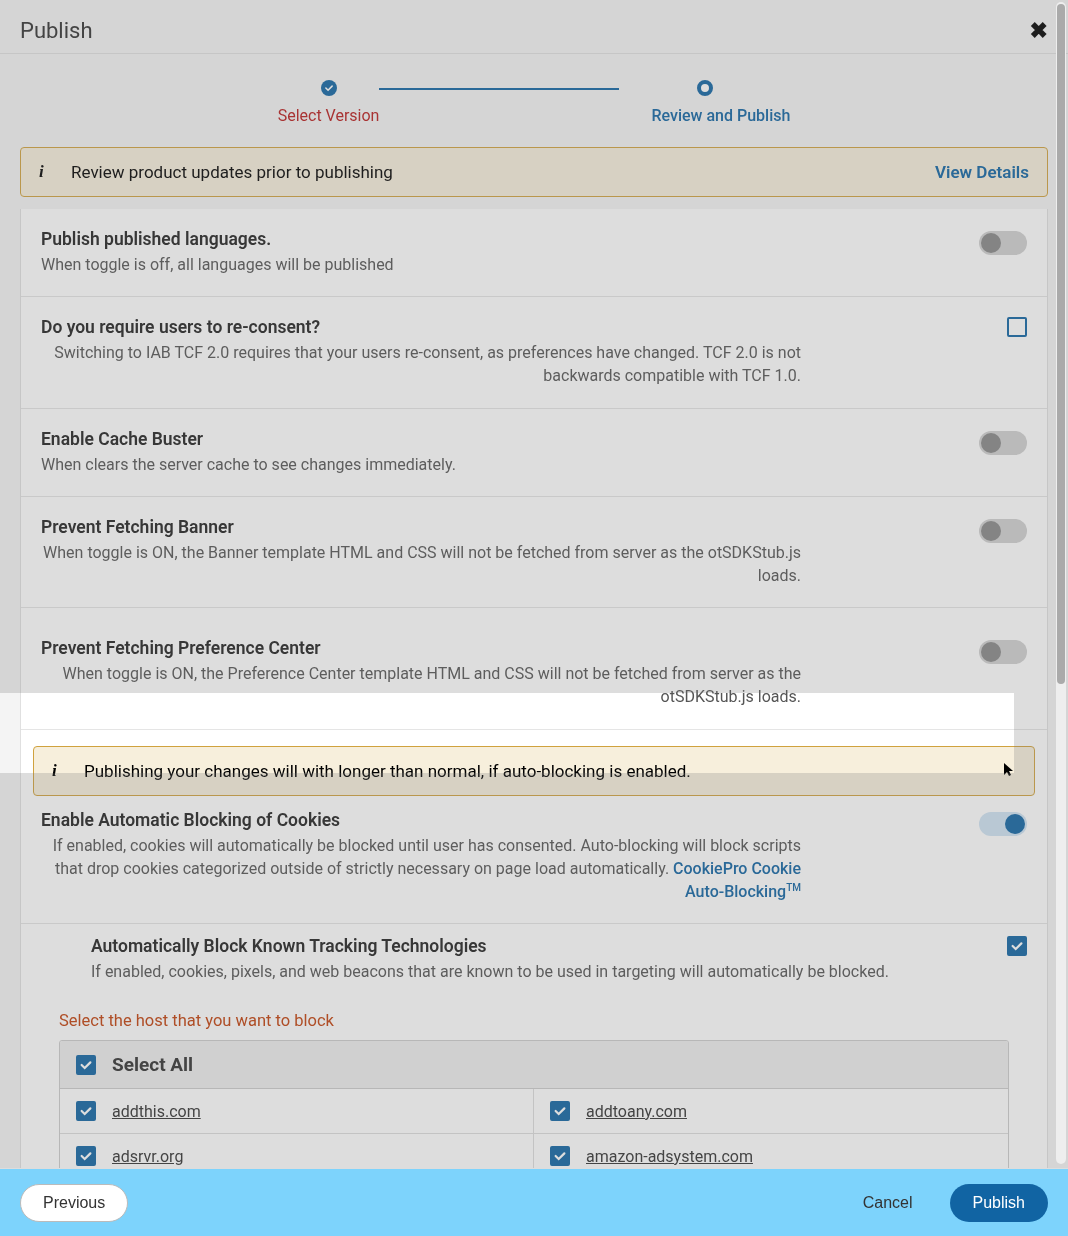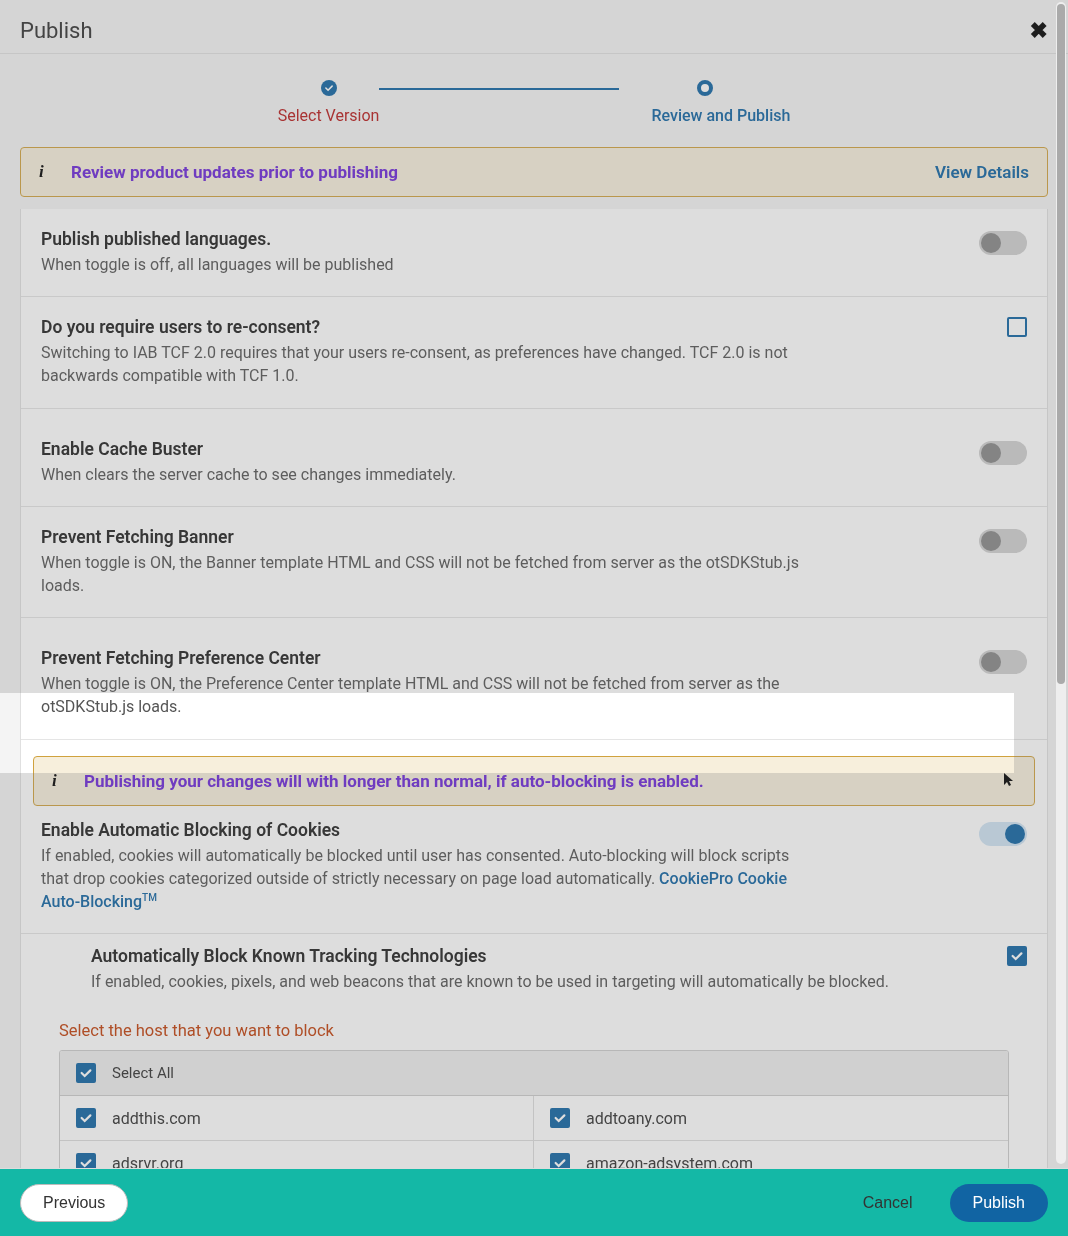--- a/index.html
+++ b/index.html
@@ -15,49 +15,49 @@
   .step-circle { width: 16px; height: 16px; border-radius: 50%; background: #1164a3; display: flex; align-items: center; justify-content: center; }
   .step-circle.current { width: 16px; height: 16px; background: #fff; border: 4px solid #1164a3; }
   .step-circle svg { width: 10px; height: 10px; }
   .step-label { margin-top: 10px; font-size: 16px; color: #b91c1c; white-space: nowrap; }
   .step-label.active { color: #1164a3; font-weight: 500; padding-left: 32px; }
   .step-line { height: 2px; background: #1164a3; width: 240px; margin-top: 8px; }
   .stepper-row { display: flex; align-items: flex-start; }
   .banner { margin: 0 20px 12px 20px; border: 1px solid #d0a23e; background: #f7efdc; border-radius: 4px; padding: 14px 18px; display: flex; align-items: center; justify-content: space-between; }
   .banner-left { display: flex; align-items: center; gap: 20px; }
   .banner-i { font-family: Georgia, serif; font-style: italic; font-weight: bold; color: #000; font-size: 17px; width: 12px; display:inline-block; }
-  .banner-text { font-weight: 700; color: #6d28d9; font-size: 17px; }
+  .banner-text { font-weight: 400; color: #000000; font-size: 17px; }
   .banner-link { color: #1164a3; font-weight: 600; cursor: pointer; font-size: 17px; }
   .card { margin: 0 20px; background: #fff; border: 1px solid #e0e0e0; border-top: none; }
   .section { padding: 20px 20px; border-top: 1px solid #e5e5e5; display: flex; align-items: flex-start; justify-content: space-between; gap: 20px; }
   .section:first-child { border-top: none; }
   .section-title { font-weight: 600; font-size: 17.5px; color: #222; margin-bottom: 4px; }
-  .section-desc { font-size: 16px; color: #555; line-height: 1.45; max-width: 760px; }
+  .section-desc { font-size: 16px; color: #555; line-height: 1.45; max-width: 760px; text-align: right; }
   .section-link { color: #1164a3; font-weight: 500; }
   .sup { font-size: 10px; vertical-align: super; }
   .toggle { width: 48px; height: 24px; border-radius: 12px; background: #d0d0d0; position: relative; cursor: pointer; flex-shrink: 0; margin-top: 2px; }
   .toggle .knob { width: 20px; height: 20px; border-radius: 50%; background: #888; position: absolute; top: 2px; left: 2px; transition: left .1s; }
   .toggle.on { background: #cfe3f3; }
   .toggle.on .knob { left: 26px; background: #1164a3; }
   .checkbox { width: 20px; height: 20px; border: 2px solid #1164a3; border-radius: 2px; display: flex; align-items: center; justify-content: center; cursor: pointer; flex-shrink: 0; }
   .checkbox.checked { background: #1164a3; }
   .checkbox svg { width: 14px; height: 14px; display: none; }
   .checkbox.checked svg { display: block; }
   .inner-banner { margin: 16px 12px 0 12px; border: 1px solid #d0a23e; background: #f7efdc; border-radius: 4px; padding: 14px 18px; display: flex; align-items: center; gap: 20px; position: relative; }
   .cursor-icon { position: absolute; right: 16px; top: 14px; font-size: 15px; color: #000; }
   .sub-section { padding: 12px 20px 16px 70px; display: flex; align-items: flex-start; justify-content: space-between; gap: 20px; border-top: 1px solid #e5e5e5; }
   .host-label { padding: 12px 20px 10px 38px; font-size: 16.5px; color: #c2410c; }
   .host-table { margin: 0 38px 20px 38px; border: 1px solid #ccc; border-radius: 3px; overflow: hidden; }
   .host-head { background: #eee; padding: 12px 16px; display: flex; align-items: center; gap: 16px; border-bottom: 1px solid #ccc; }
-  .host-head-label { font-weight: 400; font-size: 15px; }
-  .host-grid { display: grid; grid-template-columns: 1fr 1fr; }
+  .host-head-label { font-weight: 700; font-size: 19px; }
+  .host-grid { display: grid; grid-template-columns: 1fr 1fr; text-decoration: underline; }
   .host-cell { padding: 12px 16px; display: flex; align-items: center; gap: 16px; border-top: 1px solid #ddd; border-right: 1px solid #ddd; font-size: 16px; }
   .host-cell:nth-child(2n) { border-right: none; }
   .host-cell:nth-child(1), .host-cell:nth-child(2) { border-top: none; }
-  .footer { position: absolute; left: 0; right: 0; bottom: 0; height: 68px; border-top: 1px solid #ddd; background: #14b8a6; display: flex; align-items: center; justify-content: space-between; padding: 0 20px; z-index: 10; }
+  .footer { position: absolute; left: 0; right: 0; bottom: 0; height: 68px; border-top: 1px solid #ddd; background: #7dd3fc; display: flex; align-items: center; justify-content: space-between; padding: 0 20px; z-index: 10; }
   .btn { padding: 9px 22px; border-radius: 20px; font-size: 16px; cursor: pointer; border: 1px solid transparent; }
   .btn-ghost { background: #fff; border: 1px solid #bbb; color: #333; }
   .btn-text { background: transparent; color: #333; }
   .btn-primary { background: #1164a3; color: #fff; font-weight: 500; }
   .footer-right { display: flex; align-items: center; gap: 14px; }
   .vscroll { position: absolute; top: 2px; right: 2px; width: 10px; height: calc(100% - 74px); background: #eee; border-radius: 5px; z-index: 20; }
   .vscroll-thumb { position: absolute; left: 1px; width: 8px; background: #aaa; border-radius: 4px; }
 </style>
 </head>
 <body>
@@ -112,21 +112,21 @@
     <div class="section">
       <div>
         <div class="section-title">Do you require users to re-consent?</div>
         <div class="section-desc">Switching to IAB TCF 2.0 requires that your users re-consent, as preferences have changed. TCF 2.0 is not backwards compatible with TCF 1.0.</div>
       </div>
       <div class="checkbox">
         
       </div>
     </div>
 
-    <div class="section" style="padding-top:30px;">
+    <div class="section" style="padding-top:20px;">
       <div>
         <div class="section-title">Enable Cache Buster</div>
         <div class="section-desc">When clears the server cache to see changes immediately.</div>
       </div>
       <div class="toggle">
           <div class="knob"></div>
         </div>
     </div>
 
     <div class="section" style="">

